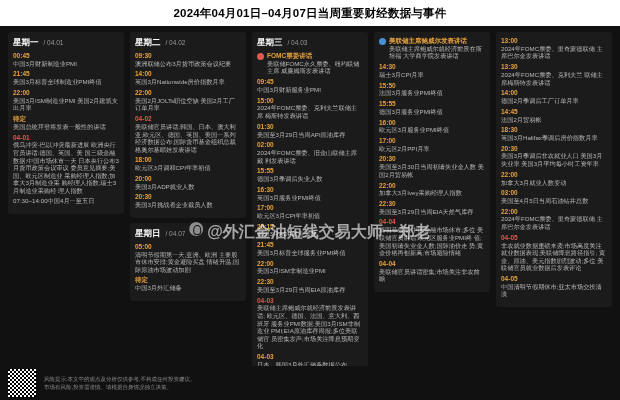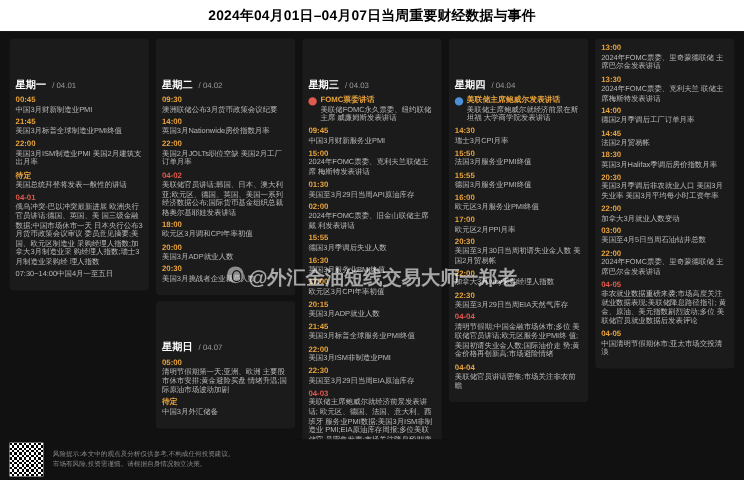--- a/index.html
+++ b/index.html
@@ -53,21 +53,20 @@
   .dayhead {
     display: flex;
     align-items: baseline;
     gap: 5px;
     margin-bottom: 3px;
   }
   .dayname {
     color: #ffffff;
     font-size: 8.5px;
     font-weight: bold;
-    margin-top: 28px;
   }
   .daydate {
     color: #9a9a9a;
     font-size: 6.5px;
   }
   .ev { margin-bottom: 3px; line-height: 1.22; }
   .t {
     color: #e8a33d;
     font-size: 6.5px;
     font-weight: bold;
@@ -324,24 +323,20 @@
 员密集发声;市场关注降息预期变化</span>
             </div>
             <div class="ev">
               <span class="t">04-03</span>
               <span class="d">日本、韩国3月外汇储备数据公布</span>
             </div>
           </div>
         </div>
         <div class="col">
           <div class="daycard">
-            <div class="dayhead">
-              <span class="dayname">星期四</span>
-              <span class="daydate">/ 04.04</span>
-            </div>
             <div class="ev hdr-ev">
               <span class="dot blue"></span>
               <div class="grp">
                 <span class="label-chip">美联储主席鲍威尔发表讲话</span>
                 <span class="d">美联储主席鲍威尔就经济前景在斯坦福
 大学商学院发表讲话</span>
               </div>
             </div>
             <div class="ev">
               <span class="t">14:30</span>

